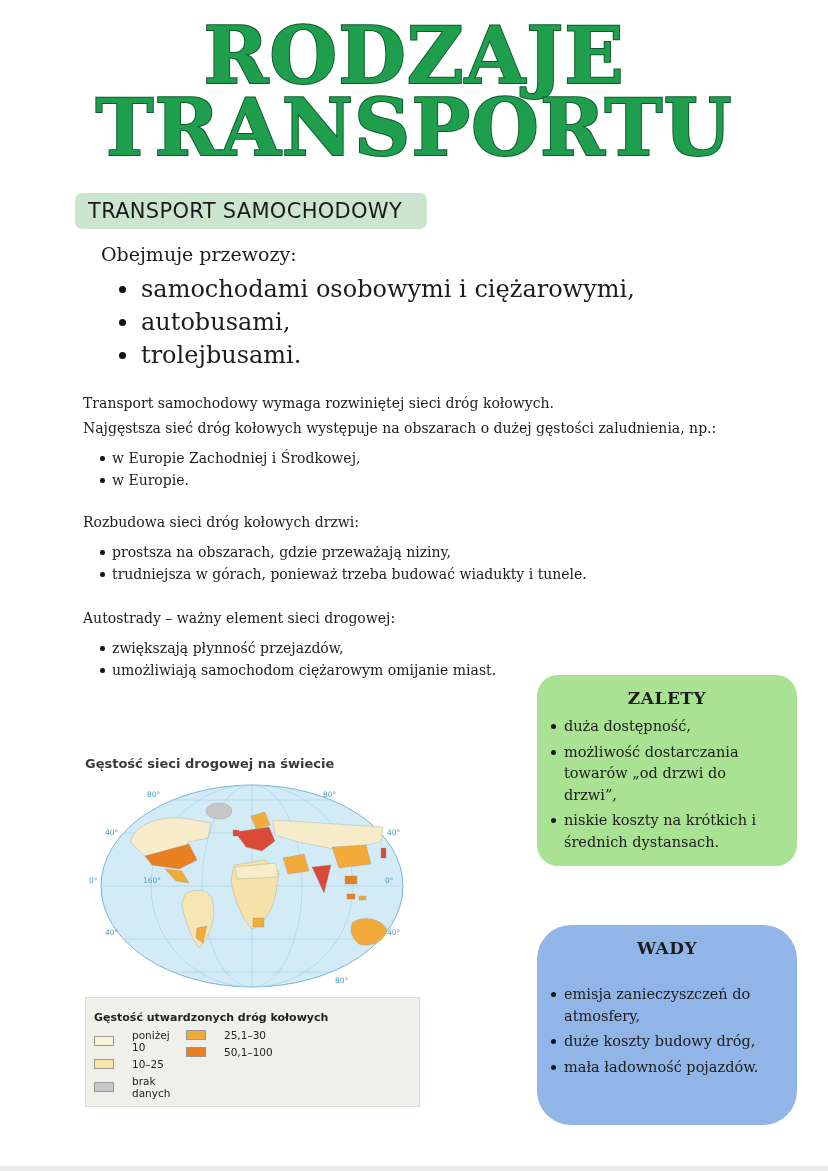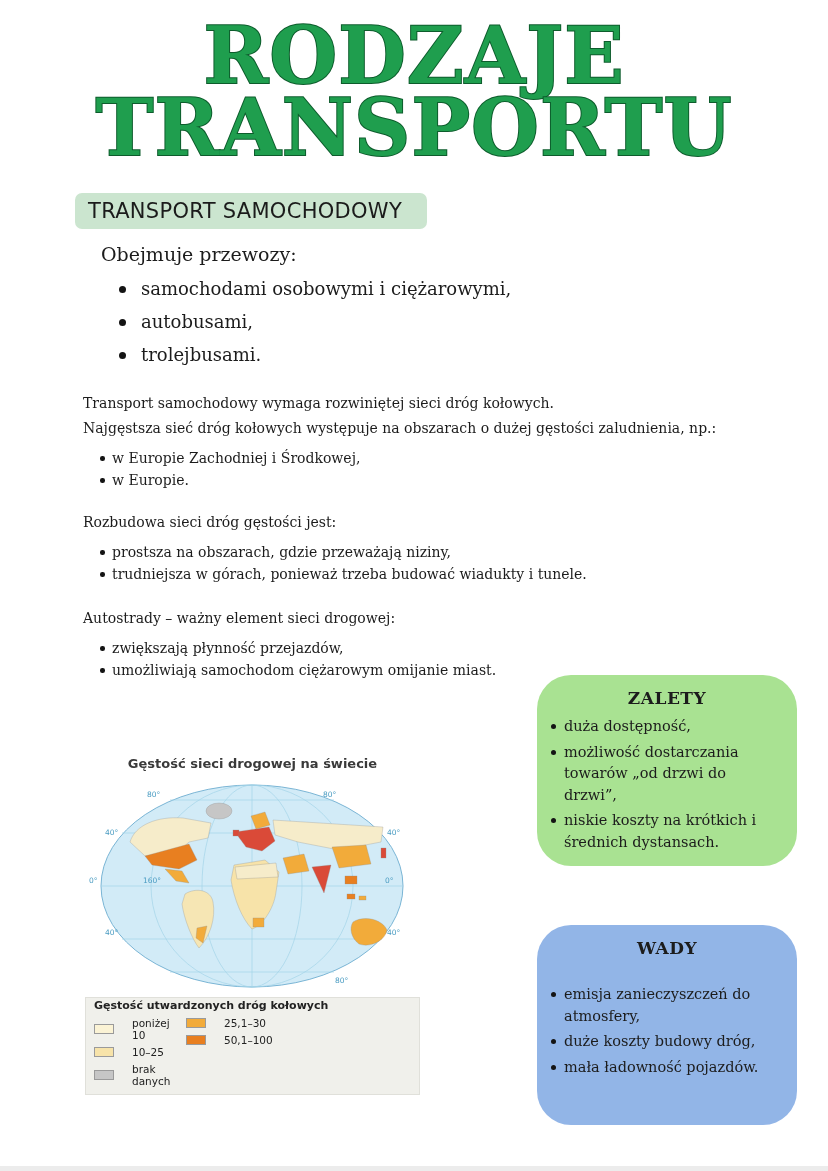--- a/index.html
+++ b/index.html
@@ -23,21 +23,21 @@
   
   .section-header {
     position:absolute; left:75px; top:193px; width:352px; height:36px;
     background:#cbe5cf; border-radius:7px;
     font-family:"DejaVu Sans", sans-serif; font-size:21px; line-height:36px;
     padding-left:13px; color:#1b1b1b; letter-spacing:.3px;
   }
 
   
   .intro-line { position:absolute; left:101px; top:243px; font-size:19px; }
-  .intro-list { position:absolute; left:119px; top:276px; list-style:none; font-size:18px; }
+  .intro-list { position:absolute; left:119px; top:276px; list-style:none; font-size:24px; }
   .intro-list li { position:relative; padding-left:22px; line-height:26px; margin-bottom:7px; }
   .intro-list li::before {
     content:""; position:absolute; left:0; top:10px;
     width:7px; height:7px; border-radius:50%; background:#141414;
   }
 
   
   .para { position:absolute; left:83px; width:640px; font-size:14px; line-height:25px; }
   .para p { margin:0; }
   .para ul { list-style:none; margin-top:6px; padding-left:17px; }
@@ -60,28 +60,28 @@
   .side-box.wady ul   { margin-top:26px; }
   .side-box li { position:relative; padding-left:13px; line-height:21.5px; margin-bottom:4px; }
   .side-box li::before {
     content:""; position:absolute; left:0; top:8px;
     width:5px; height:5px; border-radius:50%; background:#141414;
   }
 
   
   .map-block { position:absolute; left:85px; top:756px; width:335px; }
   .map-title {
-    text-align:center; font-family:"DejaVu Sans", sans-serif;
+    text-align:left; font-family:"DejaVu Sans", sans-serif;
     font-weight:700; font-size:13px; color:#3a3a3a;
   }
   .map-svg { display:block; margin-top:9px; width:335px; height:212px; }
 
   .legend {
     margin-top:5px; background:#f0f0eb; border:1px solid #e0e0da;
-    padding:1px 8px 7px; font-family:"DejaVu Sans", sans-serif;
+    padding:13px 8px 7px; font-family:"DejaVu Sans", sans-serif;
   }
   .legend-title { font-size:11px; font-weight:700; color:#222; margin-bottom:5px; }
   .legend-cols { display:flex; }
   .legend-col { display:flex; flex-direction:column; gap:5px; }
   .legend-col:nth-child(1) { width:92px; }
   .legend-col:nth-child(2) { width:97px; }
   .legend-col:nth-child(3) { width:142px; }
   .legend-item { display:flex; align-items:center; gap:18px; font-size:10.5px; color:#222; }
   .swatch { width:20px; height:10px; border:1px solid #9a9a9a; flex:0 0 auto; }
 
@@ -109,36 +109,36 @@
   <div class="para" id="para1">
     <p>Transport samochodowy wymaga rozwiniętej sieci dróg kołowych.</p>
     <p>Najgęstsza sieć dróg kołowych występuje na obszarach o dużej gęstości zaludnienia, np.:</p>
     <ul>
       <li>w Europie Zachodniej i Środkowej,</li>
       <li>w Europie.</li>
     </ul>
   </div>
 
   <div class="para" id="para2">
-    <p>Rozbudowa sieci dróg gęstości jest:</p>
+    <p>Rozbudowa sieci dróg kołowych drzwi:</p>
     <ul>
       <li>prostsza na obszarach, gdzie przeważają niziny,</li>
       <li>trudniejsza w górach, ponieważ trzeba budować wiadukty i tunele.</li>
     </ul>
   </div>
 
   <div class="para" id="para3">
     <p>Autostrady – ważny element sieci drogowej:</p>
     <ul>
       <li>zwiększają płynność przejazdów,</li>
       <li>umożliwiają samochodom ciężarowym omijanie miast.</li>
     </ul>
   </div>
 
-  <div class="side-box zalety" style="background: rgb(169, 226, 146);">
+  <div class="side-box zalety" style="background: rgb(169, 226, 146); border-radius: 21px;">
     <h3>ZALETY</h3>
     <ul>
       <li>duża dostępność,</li>
       <li>możliwość dostarczania towarów „od drzwi do drzwi”,</li>
       <li>niskie koszty na krótkich i średnich dystansach.</li>
     </ul>
   </div>
 
   <div class="side-box wady" style="background: rgb(146, 181, 231);">
     <h3>WADY</h3>

